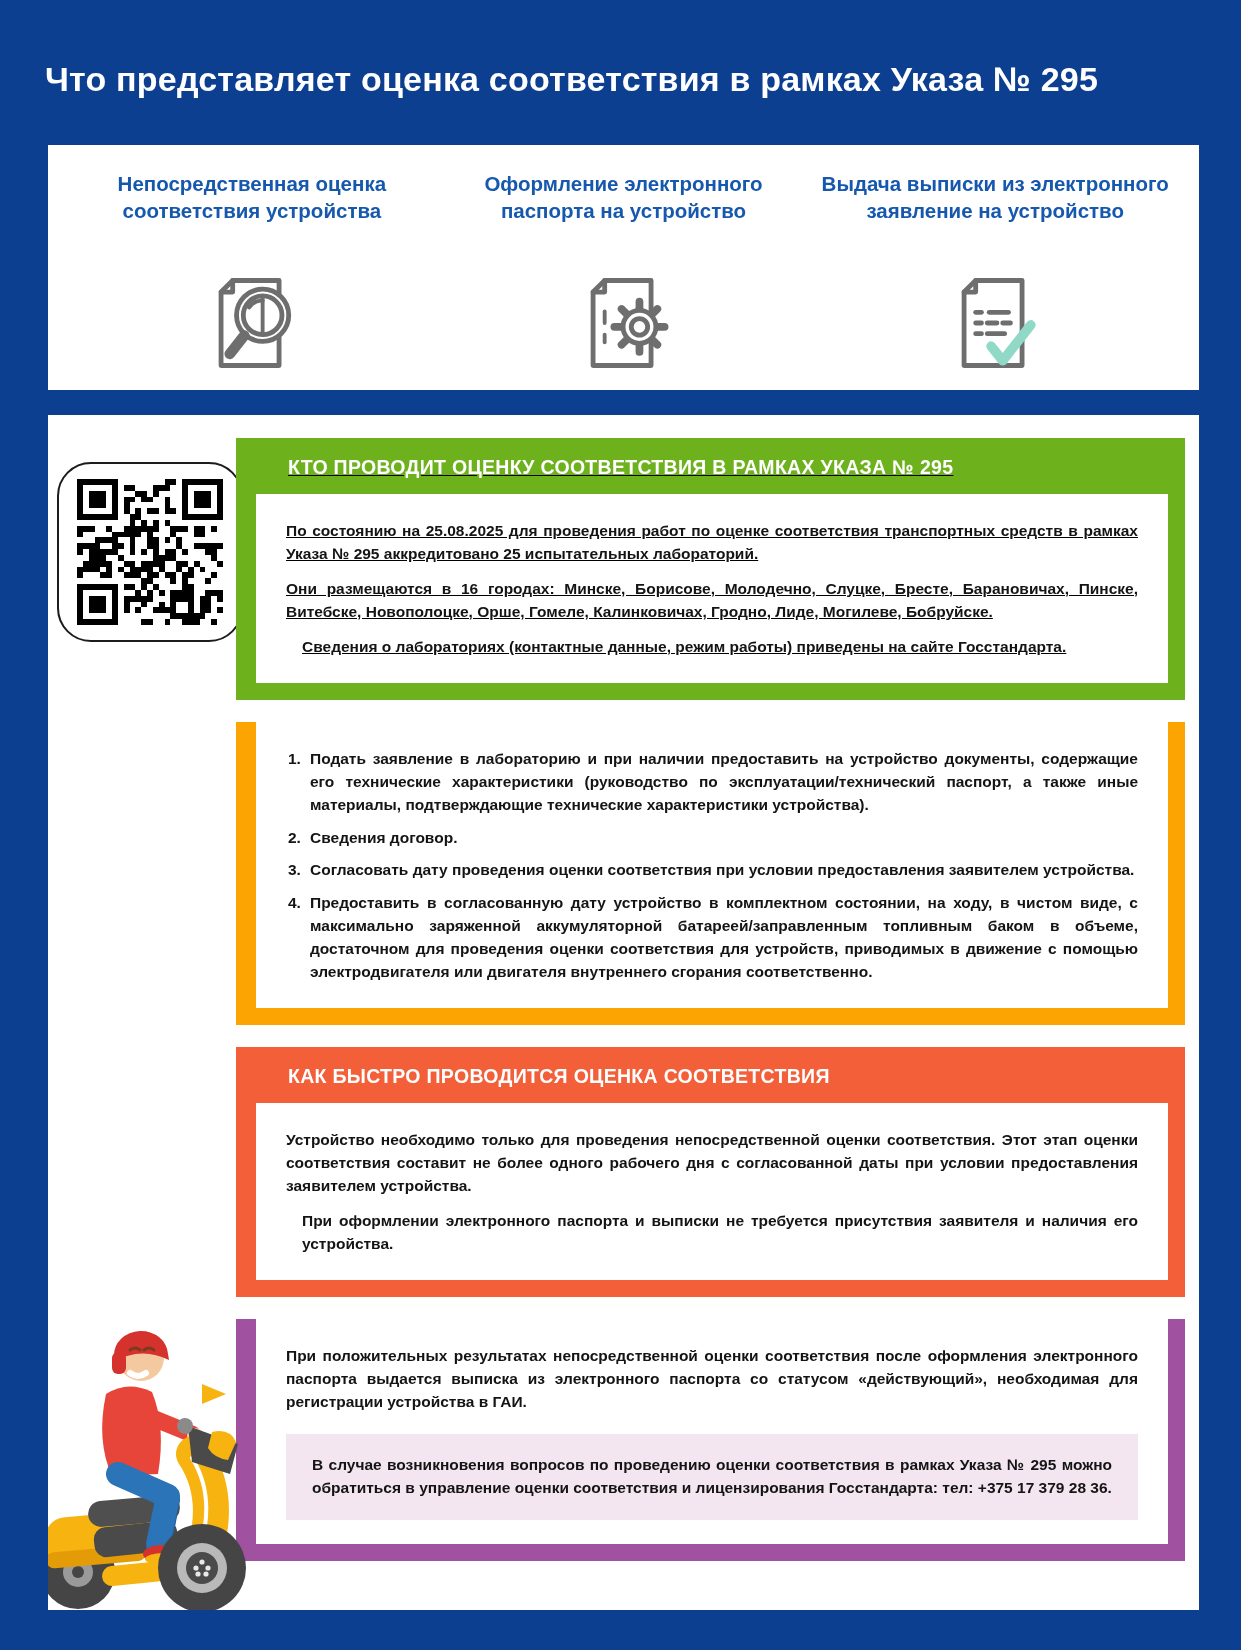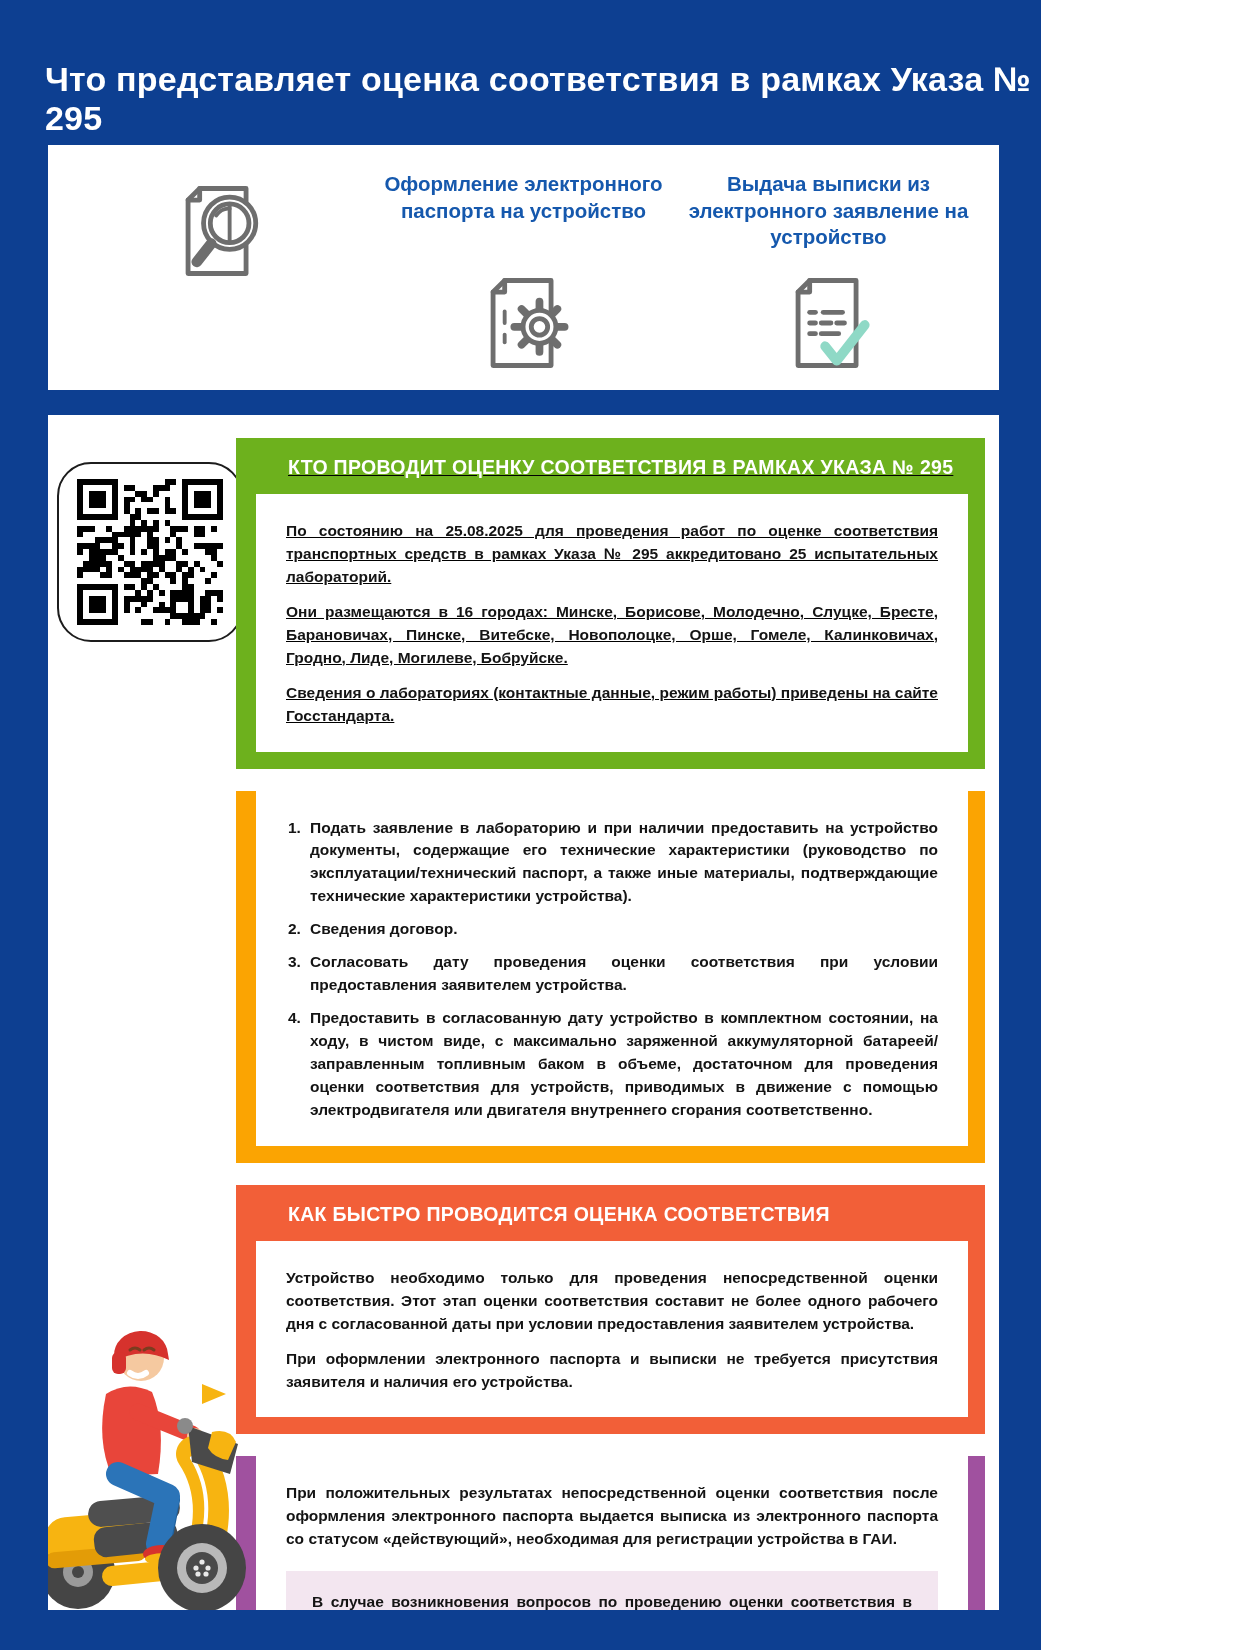--- a/index.html
+++ b/index.html
@@ -1,17 +1,17 @@
 <!DOCTYPE html>
 <html><head>
 <meta charset="utf-8">
 <style>
   html,body{margin:0;padding:0;}
   body{font-family:"Liberation Sans",sans-serif;}
-  .page{position:relative;width:1041px;height:1650px;background:#0d3f91;overflow:hidden;}
+  .page{position:relative;width:1241px;height:1650px;background:#0d3f91;overflow:hidden;}
 
   
   .page-title{position:absolute;left:45px;top:60px;margin:0;color:#ffffff;
     font-size:34px;font-weight:bold;letter-spacing:.2px;}
 
   
   .top-panel{position:absolute;left:48px;right:42px;top:145px;height:245px;background:#ffffff;
     display:flex;padding:26px 18px 0;box-sizing:border-box;}
   .step{flex:1;display:flex;flex-direction:column;align-items:center;}
   .step-label{color:#1558ad;font-weight:bold;font-size:20.5px;line-height:1.3;text-align:center;
@@ -30,41 +30,42 @@
   .section{margin-bottom:22px;padding:0 17px 17px 20px;}
   .sec-green{background:#6db11d;text-decoration:underline;}
   .sec-orange{background:#fba402;}
   .sec-red{background:#f25f38;}
   .sec-purple{background:#a0519f;}
   .section-head{color:#ffffff;font-weight:bold;font-size:19.5px;letter-spacing:.3px;
     padding:18px 0 15px 32px;}
   .section-body{background:#ffffff;padding:26px 30px 24px;}
   .section-body p{margin:0 0 12px;color:#141414;font-weight:bold;font-size:15.5px;
     line-height:1.48;text-align:justify;}
-  .section-body p:last-child{margin-bottom:0;}
+  .section-body p:last-child{margin-bottom:0;margin-left:16px;}
   .oli{position:relative;padding-left:24px;margin-bottom:10px;color:#141414;font-weight:bold;
     font-size:15.5px;line-height:1.48;text-align:justify;}
   .oli:last-child{margin-bottom:0;}
   .oli .num{position:absolute;left:2px;top:0;}
   .note{margin-top:20px;background:#f3e6f0;padding:20px 26px;color:#141414;font-weight:bold;
     font-size:15.5px;line-height:1.48;text-align:justify;}
 
   
   .scooter{position:absolute;left:-6px;bottom:0;width:222px;height:334px;}
 </style>
 </head>
 <body>
 
 <div class="page">
 
   <h1 class="page-title">Что представляет оценка соответствия в рамках Указа № 295</h1>
 
   <div class="top-panel">
 
     <div class="step">
+      <div class="step-label">Непосредственная оценка соответствия устройства</div>
       <div class="step-icon">
         <svg width="116" height="116" viewBox="0 0 120 120" fill="none" stroke="#6e6e6e" stroke-width="5" stroke-linejoin="round" stroke-linecap="round">
           <path d="M40 16 H88 V104 H28 V28 Z" fill="#fff"></path>
           <path d="M40 16 V28 H28" fill="none"></path>
           <circle cx="71" cy="52" r="27" fill="#fff"></circle>
           <circle cx="71" cy="52" r="20" fill="#fff"></circle>
           <path d="M57 44 q6 -8 14 -7" stroke-width="4"></path>
           <line x1="71" y1="32" x2="71" y2="72" stroke-width="4"></line>
           <line x1="52" y1="73" x2="37" y2="92" stroke-width="11"></line>
         </svg>

